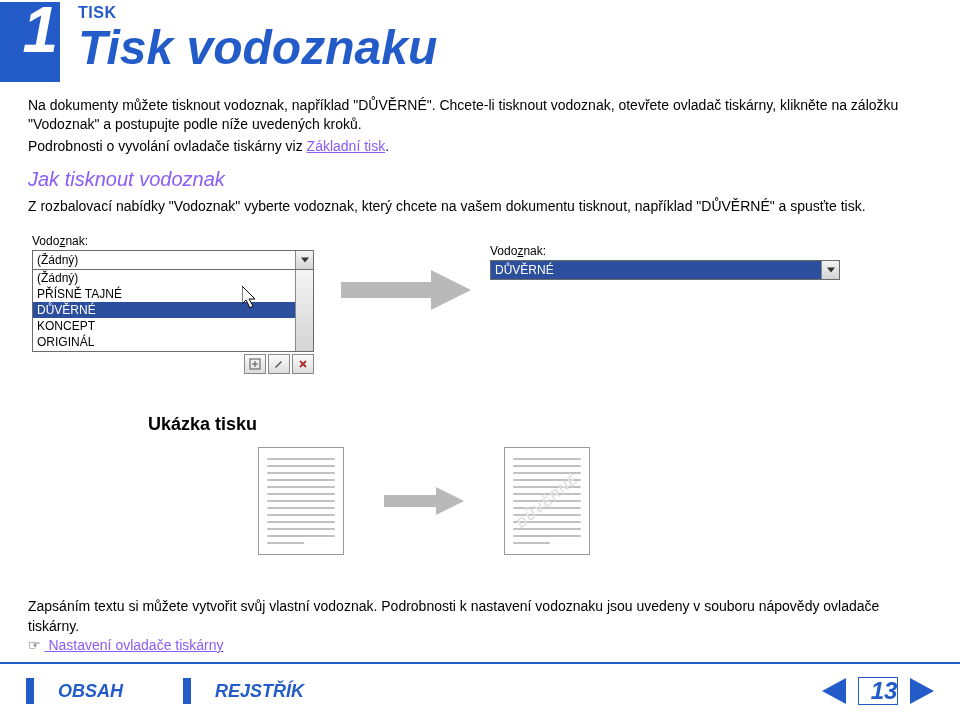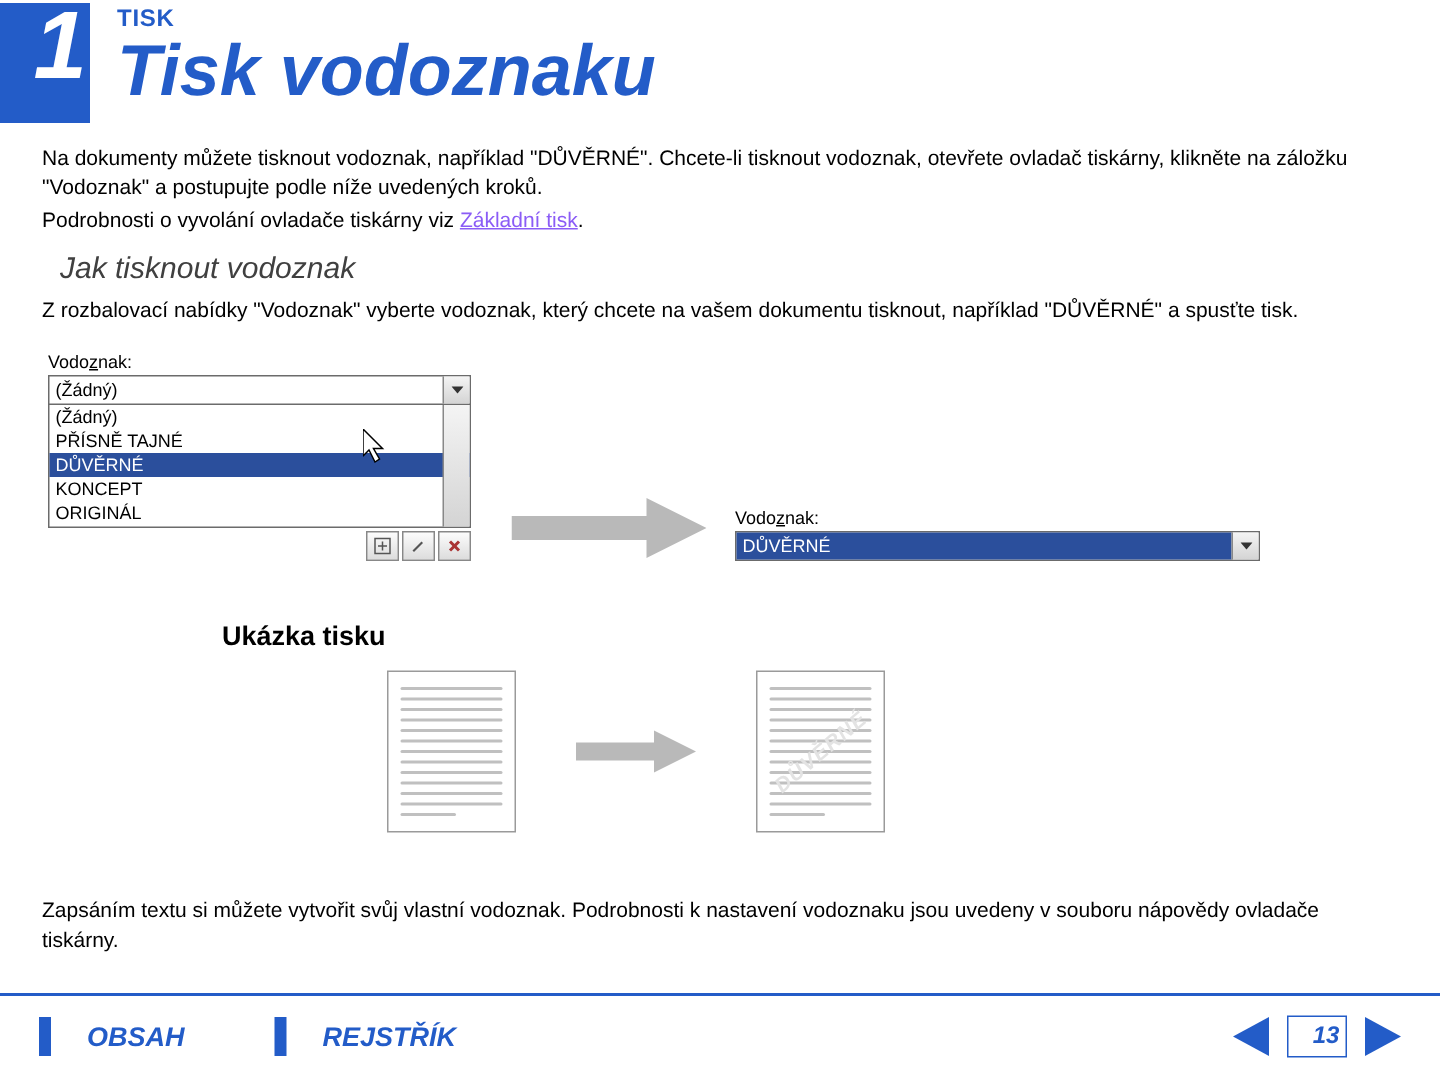--- a/index.html
+++ b/index.html
@@ -15,24 +15,24 @@
   }
   .chapter-number { font-size: 64px; font-weight: 900; font-style: italic; line-height: 0.9; letter-spacing: -4px; }
   .title-block { padding: 0 0 0 18px; }
   .section-label { color: #235cc8; font-size: 16px; font-weight: 700; letter-spacing: 0.5px; margin-top: 2px; }
   .page-title { color: #235cc8; font-size: 48px; font-weight: 900; font-style: italic; line-height: 1; margin-top: 2px; }
 
   
   .body { padding: 14px 28px 0 28px; }
   .para { font-size: 14px; line-height: 1.38; margin-bottom: 2px; }
   .link { color: #8b5cf6; text-decoration: underline; cursor: pointer; }
-  .step-title { color: #404040; font-size: 20px; font-style: italic; font-weight: 400; margin: 12px 0 6px 12px; }
-
-  
-  .shot-row { display: flex; align-items: flex-end; gap: 4px; margin: 18px 0 8px 4px; }
+  .step-title { color: #8b5cf6; font-size: 20px; font-style: italic; font-weight: 400; margin: 12px 0 6px 0; }
+
+  
+  .shot-row { display: flex; align-items: flex-start; gap: 4px; margin: 18px 0 8px 4px; }
   .shot-left { width: 290px; }
   .shot-arrow { width: 160px; padding-top: 34px; display:flex; justify-content:center; }
   .shot-right { flex: 1; padding-top: 10px; }
 
   .field-label { font-size: 12px; margin-bottom: 2px; font-family: "Segoe UI", Tahoma, sans-serif; }
   .underline-char { text-decoration: underline; }
 
   .combo { position: relative; width: 282px; height: 20px; border: 1px solid #6b6b6b; background: #fff; display:flex; align-items:center; }
   .combo-text { flex:1; padding: 0 4px; font-size: 12px; font-family: "Segoe UI", Tahoma, sans-serif; white-space: nowrap; overflow:hidden; }
   .combo-btn { width: 18px; height: 100%; background: linear-gradient(#f4f4f4,#d4d4d4); border-left: 1px solid #888; display:flex; justify-content:center; align-items:center; }
@@ -65,21 +65,21 @@
   .hand { font-size:14px; margin-right:4px; }
 
   
   .footer { position:absolute; left:0; bottom:0; width:100%; height:56px; border-top: 2px solid #235cc8; display:flex; align-items:center; padding: 0 26px; }
   .foot-btn { display:flex; align-items:center; gap:24px; margin-right: 60px; cursor:pointer; }
   .foot-btn .bar { width:8px; height:26px; background:#235cc8; }
   .foot-btn .txt { color:#235cc8; font-weight:900; font-style:italic; font-size:18px; }
   .footer-spacer { flex:1; }
   .pager { display:flex; align-items:center; gap:12px; }
   .tri { cursor:pointer; }
-  .pagenum-box { width:40px; height:28px; border:1px solid #235cc8; display:flex; justify-content:center; align-items:center; color:#235cc8; font-weight:700; font-style:italic; font-size:16px; background:#fff;padding-left:12px; }
+  .pagenum-box { width:40px; height:28px; border:1px solid #235cc8; display:flex; justify-content:center; align-items:center; color:#235cc8; font-weight:700; font-style:italic; font-size:24px; background:#fff;padding-left:12px; }
 </style>
 </head>
 <body>
 
 <div class="page">
 
   <div class="header">
     <div class="chapter-badge">
       <span class="chapter-number">1</span>
     </div>
@@ -202,20 +202,23 @@
           <div class="line"></div>
           <div class="line"></div>
         <div class="line" style="width:55%;"></div>
         <div class="wmark">DŮVĚRNÉ</div>
       </div>
     </div>
   </div>
 
   <div class="lower-para">
     <p>Zapsáním textu si můžete vytvořit svůj vlastní vodoznak. Podrobnosti k nastavení vodoznaku jsou uvedeny v souboru nápovědy ovladače tiskárny.</p>
+    <p>
+      <span class="hand">☞</span><a class="link"> Nastavení ovladače tiskárny</a>
+    </p>
   </div>
 
   <div class="footer">
     <div class="foot-btn">
       <div class="bar"></div>
       <div class="txt">OBSAH</div>
     </div>
     <div class="foot-btn">
       <div class="bar"></div>
       <div class="txt">REJSTŘÍK</div>

